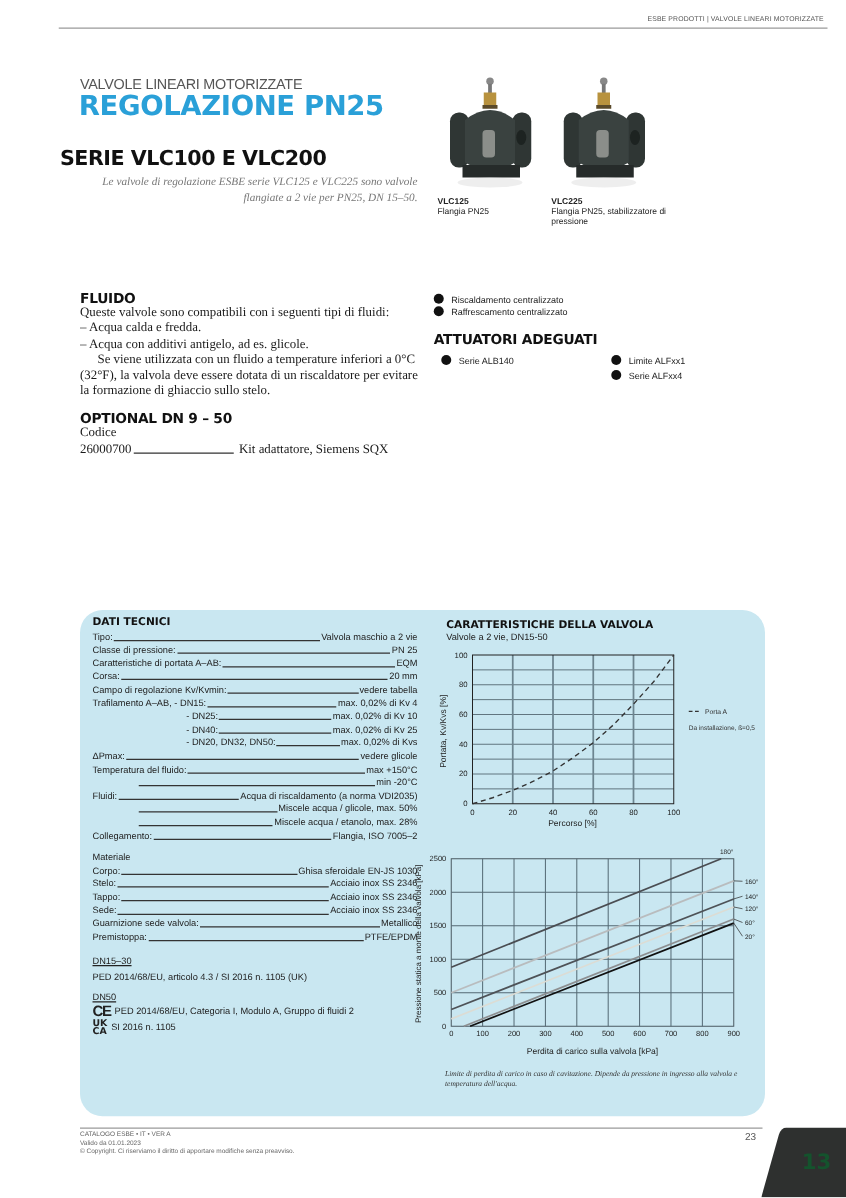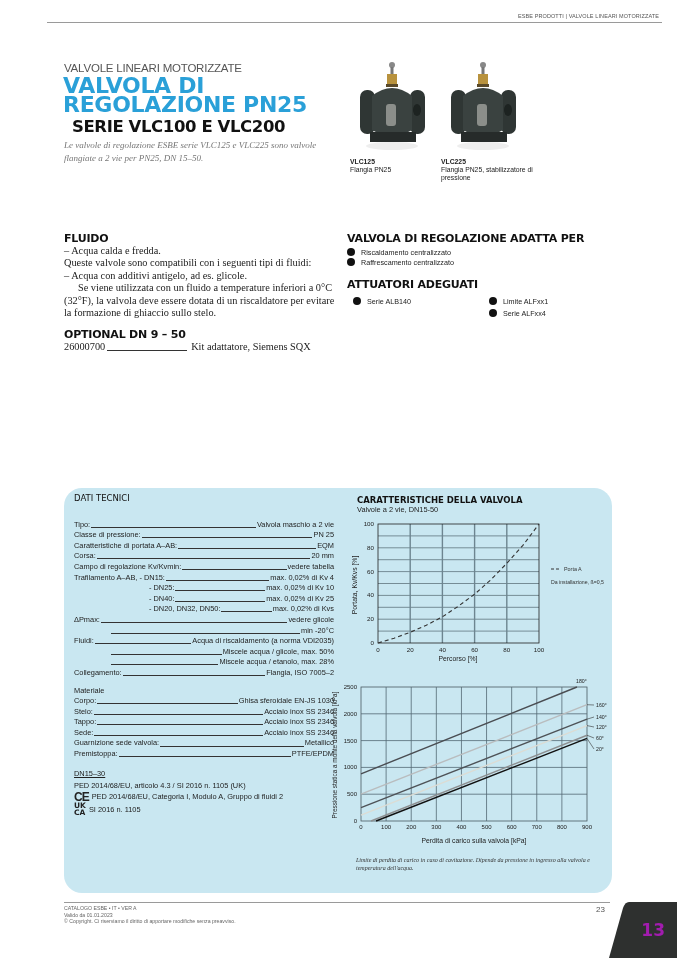--- a/index.html
+++ b/index.html
@@ -2,51 +2,50 @@
 <html><head>
 <meta charset="utf-8">
 <style>
   * { box-sizing: border-box; margin: 0; padding: 0; }
   body { width: 677px; height: 958px; background: #ffffff; position: relative; overflow: hidden; font-family: "Liberation Sans", sans-serif; color: #1a1a1a; }
   .abs { position: absolute; }
   .hdr-text { right: 18px; top: 13px; font-size: 5.5px; color: #555; letter-spacing: 0.1px; }
   .hdr-line { left: 47px; right: 15px; top: 22px; height: 1px; background: #9a9a9a; }
   .kicker { left: 64px; top: 62px; font-size: 11.5px; color: #555; letter-spacing: -0.2px; }
   .title-blue { left: 63px; top: 76px; font-size: 22px; line-height: 19px; font-weight: bold; color: #2aa0d8; letter-spacing: -0.3px; font-family: "DejaVu Sans", sans-serif; }
-  .title-black { left: 72px; top: 117px; font-size: 16.5px; font-weight: bold; color: #111; font-family: "DejaVu Sans", sans-serif; letter-spacing: -0.4px; }
-  .lead { left: 64px; top: 139px; width: 270px; font-family: "Liberation Serif", serif; font-style: italic; font-size: 9px; line-height: 13px; color: #777; }
+  .title-black { left: 48px; top: 117px; font-size: 16.5px; font-weight: bold; color: #111; font-family: "DejaVu Sans", sans-serif; letter-spacing: -0.4px; }
+  .lead { left: 64px; top: 139px; width: 270px; font-family: "Liberation Serif", serif; font-style: italic; font-size: 9px; line-height: 13px; color: #777; text-align: right; }
   .prod { top: 60px; width: 95px; }
   .prod-img { width: 85px; height: 92px; position: relative; }
   .prod-cap { font-size: 6.8px; line-height: 8px; margin-top: 6px; color: #222; }
   .prod-cap b { font-weight: bold; display: block; }
   .sec-h { font-size: 11px; font-weight: bold; font-family: "DejaVu Sans", sans-serif; letter-spacing: -0.2px; color: #111; }
   .serif { font-family: "Liberation Serif", serif; font-size: 10.3px; line-height: 12.4px; color: #1a1a1a; }
   .bullets { font-size: 7.2px; line-height: 10px; color: #222; }
   .dot { display: inline-block; width: 8px; height: 8px; background: #111; border-radius: 50%; vertical-align: -1px; margin-right: 6px; }
   .bluebox { left: 64px; top: 488px; width: 548px; height: 405px; background: #c9e7f1; border-radius: 0 18px 18px 18px; border-top-left-radius: 18px; }
   .tech { left: 74px; top: 493px; width: 260px; font-size: 7.4px; line-height: 10.6px; color: #222; }
-  .tech .h { font-size: 8.5px; font-weight: normal; font-family: "DejaVu Sans", sans-serif; color: #111; margin-bottom: 16px; }
+  .tech .h { font-size: 8.5px; font-weight: bold; font-family: "DejaVu Sans", sans-serif; color: #111; margin-bottom: 1px; }
   .row { display: flex; white-space: nowrap; }
   .row .lbl { flex: 0 0 auto; }
   .row .fill { flex: 1 1 auto; border-bottom: 0.8px solid #333; margin: 0 1px 2.5px 1px; }
   .row .val { flex: 0 0 auto; }
   .under { text-decoration: underline; }
   .chart-title { font-size: 8.5px; font-weight: bold; font-family: "DejaVu Sans", sans-serif; color: #111; }
   .foot { font-size: 5.2px; line-height: 6.6px; color: #666; }
   .pagetab { right: 0; top: 902px; width: 68px; height: 56px; }
 </style>
 </head>
 <body>
 
 <div class="abs hdr-text">ESBE PRODOTTI | VALVOLE LINEARI MOTORIZZATE</div>
 <div class="abs hdr-line"></div>
 
 <div class="abs kicker">VALVOLE LINEARI MOTORIZZATE</div>
 <div class="abs title-blue">
-  <div>VALVOLA DI</div>
   <div>REGOLAZIONE PN25</div>
 </div>
 <div class="abs title-black">SERIE VLC100 E VLC200</div>
 <div class="abs lead">Le valvole di regolazione ESBE serie VLC125 e VLC225 sono valvole flangiate a 2 vie per PN25, DN 15–50.</div>
 
 <div class="abs prod" style="left:350px;">
   <div class="prod-img">
     <svg width="85" height="92" viewBox="0 0 85 92">
       <ellipse cx="42" cy="5" rx="3" ry="3" fill="#888"></ellipse>
       <rect x="40.5" y="7" width="3" height="8" fill="#777"></rect>
@@ -83,34 +82,34 @@
     </svg>
   </div>
   <div class="prod-cap">
     <b>VLC225</b>
     <span>Flangia PN25, stabilizzatore di pressione</span>
   </div>
 </div>
 
 <div class="abs" style="left:64px; top:232px; width:275px;">
   <div class="sec-h">FLUIDO</div>
+  <div class="serif">Queste valvole sono compatibili con i seguenti tipi di fluidi:</div>
   <div class="serif">– Acqua calda e fredda.</div>
-  <div class="serif">Queste valvole sono compatibili con i seguenti tipi di fluidi:</div>
   <div class="serif">– Acqua con additivi antigelo, ad es. glicole.</div>
   <div class="serif" style="text-indent:14px;">Se viene utilizzata con un fluido a temperature inferiori a 0°C (32°F), la valvola deve essere dotata di un riscaldatore per evitare la formazione di ghiaccio sullo stelo.</div>
   <div class="sec-h" style="margin-top:9px;">OPTIONAL DN 9 – 50</div>
+  <div class="serif">Codice</div>
   <div class="serif" style="display:flex;">
     <span>26000700</span>
     <span style="display:inline-block; width:80px; border-bottom:0.8px solid #333; margin:0 4px 3px 2px;"></span>
     <span>Kit adattatore, Siemens SQX</span>
   </div>
 </div>
 
 <div class="abs" style="left:347px; top:232px; width:280px;">
-  <div class="sec-h">VALVOLA DI REGOLAZIONE ADATTA PER</div>
   <div class="bullets" style="display:flex; margin-top:3px;">
     <div>
       <div><span class="dot"></span><span>Riscaldamento centralizzato</span></div>
       <div><span class="dot"></span><span>Raffrescamento centralizzato</span></div>
     </div>
   </div>
   <div class="sec-h" style="margin-top:10px;">ATTUATORI ADEGUATI</div>
   <div class="bullets" style="display:flex; margin-top:5px; line-height:12px;">
     <div style="width:142px; padding-left:6px;">
       <div><span class="dot"></span><span>Serie ALB140</span></div>
@@ -169,20 +168,25 @@
   <div class="row" style="padding-left:75px;">
       <span class="lbl">- DN20, DN32, DN50:</span>
       <span class="fill"></span>
       <span class="val">max. 0,02% di Kvs</span>
     </div>
   <div class="row">
       <span class="lbl">ΔPmax:</span>
       <span class="fill"></span>
       <span class="val">vedere glicole</span>
     </div>
+  <div class="row">
+      <span class="lbl">Temperatura del fluido:</span>
+      <span class="fill"></span>
+      <span class="val">max +150°C</span>
+    </div>
   <div class="row" style="padding-left:36px;">
       <span class="lbl"></span>
       <span class="fill"></span>
       <span class="val">min -20°C</span>
     </div>
   <div class="row">
       <span class="lbl">Fluidi:</span>
       <span class="fill"></span>
       <span class="val">Acqua di riscaldamento (a norma VDI2035)</span>
     </div>
@@ -229,20 +233,21 @@
       <span class="val">Metallico</span>
     </div>
   <div class="row">
       <span class="lbl">Premistoppa:</span>
       <span class="fill"></span>
       <span class="val">PTFE/EPDM</span>
     </div>
 
   <div class="under" style="margin-top:9px;">DN15–30</div>
   <div style="margin-top:2px;">PED 2014/68/EU, articolo 4.3 / SI 2016 n. 1105 (UK)</div>
+  <div class="under" style="margin-top:6px;">DN50</div>
   <div style="display:flex; align-items:center;">
     <span style="font-size:12px; font-weight:bold; margin-right:3px; letter-spacing:-1px;">CE</span>
     <span>PED 2014/68/EU, Categoria I, Modulo A, Gruppo di fluidi 2</span>
   </div>
   <div style="display:flex; align-items:center; margin-top:1px;">
     <span style="display:inline-block; font-size:7.5px; line-height:6.5px; font-weight:bold; margin-right:3px; font-family:'DejaVu Sans', sans-serif;">
       <span style="display:block;">UK</span>
       <span style="display:block;">CA</span>
     </span>
     <span>SI 2016 n. 1105</span>
@@ -360,13 +365,13 @@
 <div class="abs" style="left:64px; right:67px; top:902px; height:1px; background:#9a9a9a;"></div>
 <div class="abs foot" style="left:64px; top:905px;">
   <div>CATALOGO ESBE • IT • VER A</div>
   <div>Valido da 01.01.2023</div>
   <div>© Copyright. Ci riserviamo il diritto di apportare modifiche senza preavviso.</div>
 </div>
 <div class="abs" style="left:596px; top:905px; font-size:8px; color:#555;">23</div>
 <svg class="abs pagetab" viewBox="0 0 68 56" width="68" height="56">
   <path d="M20 0 L68 0 L68 56 L0 56 L14 6 Q16 0 20 0 Z" fill="#2e302f"></path>
 </svg>
-<div class="abs" style="right:12px; top:920px; font-size:17px; font-weight:bold; color:#a21caf; font-family:'DejaVu Sans', sans-serif;">13</div>
+<div class="abs" style="right:12px; top:920px; font-size:17px; font-weight:bold; color:#14532d; font-family:'DejaVu Sans', sans-serif;">13</div>
 
 </body></html>

